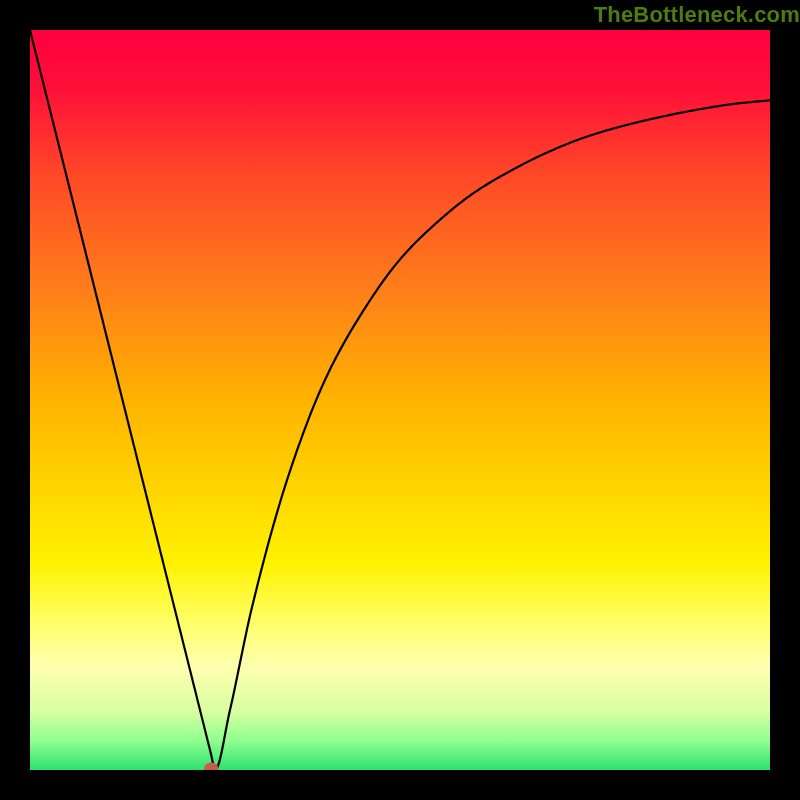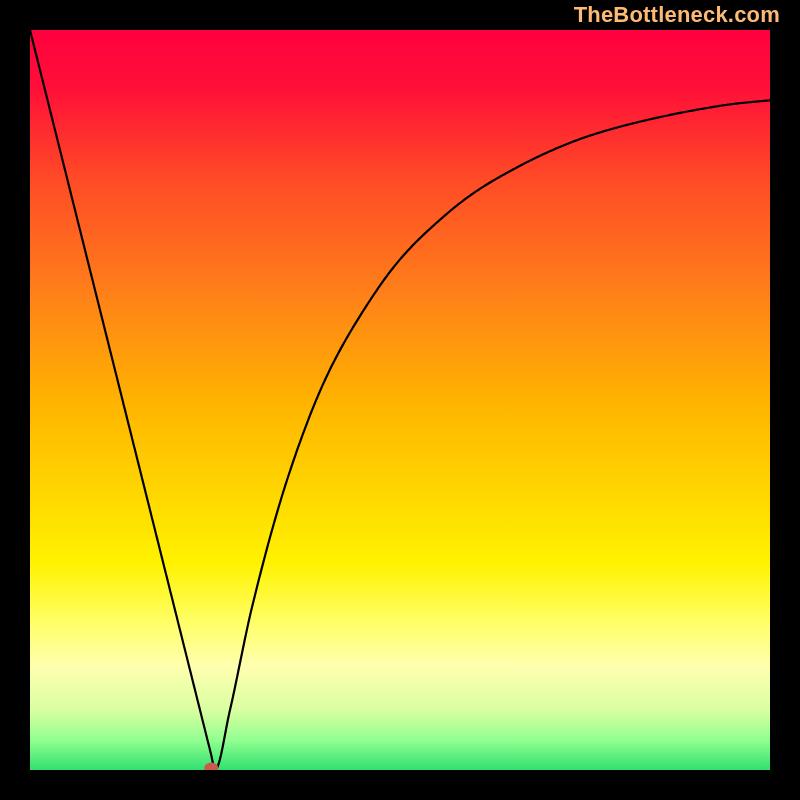--- a/index.html
+++ b/index.html
@@ -11,25 +11,25 @@
     overflow: hidden;
   }
   .stage {
     position: relative;
     width: 800px;
     height: 800px;
   }
   .watermark {
     position: absolute;
     top: 2px;
-    right: 20px;
+    right: 0;
     font-family: Arial, Helvetica, sans-serif;
     font-size: 22px;
     font-weight: 600;
-    color: #fdba74;
+    color: #4d7c0f;
     letter-spacing: 0.2px;
     z-index: 20;
     user-select: none;
   }
   .plot-area {
     position: absolute;
     left: 30px;
     top: 30px;
     width: 740px;
     height: 740px;

